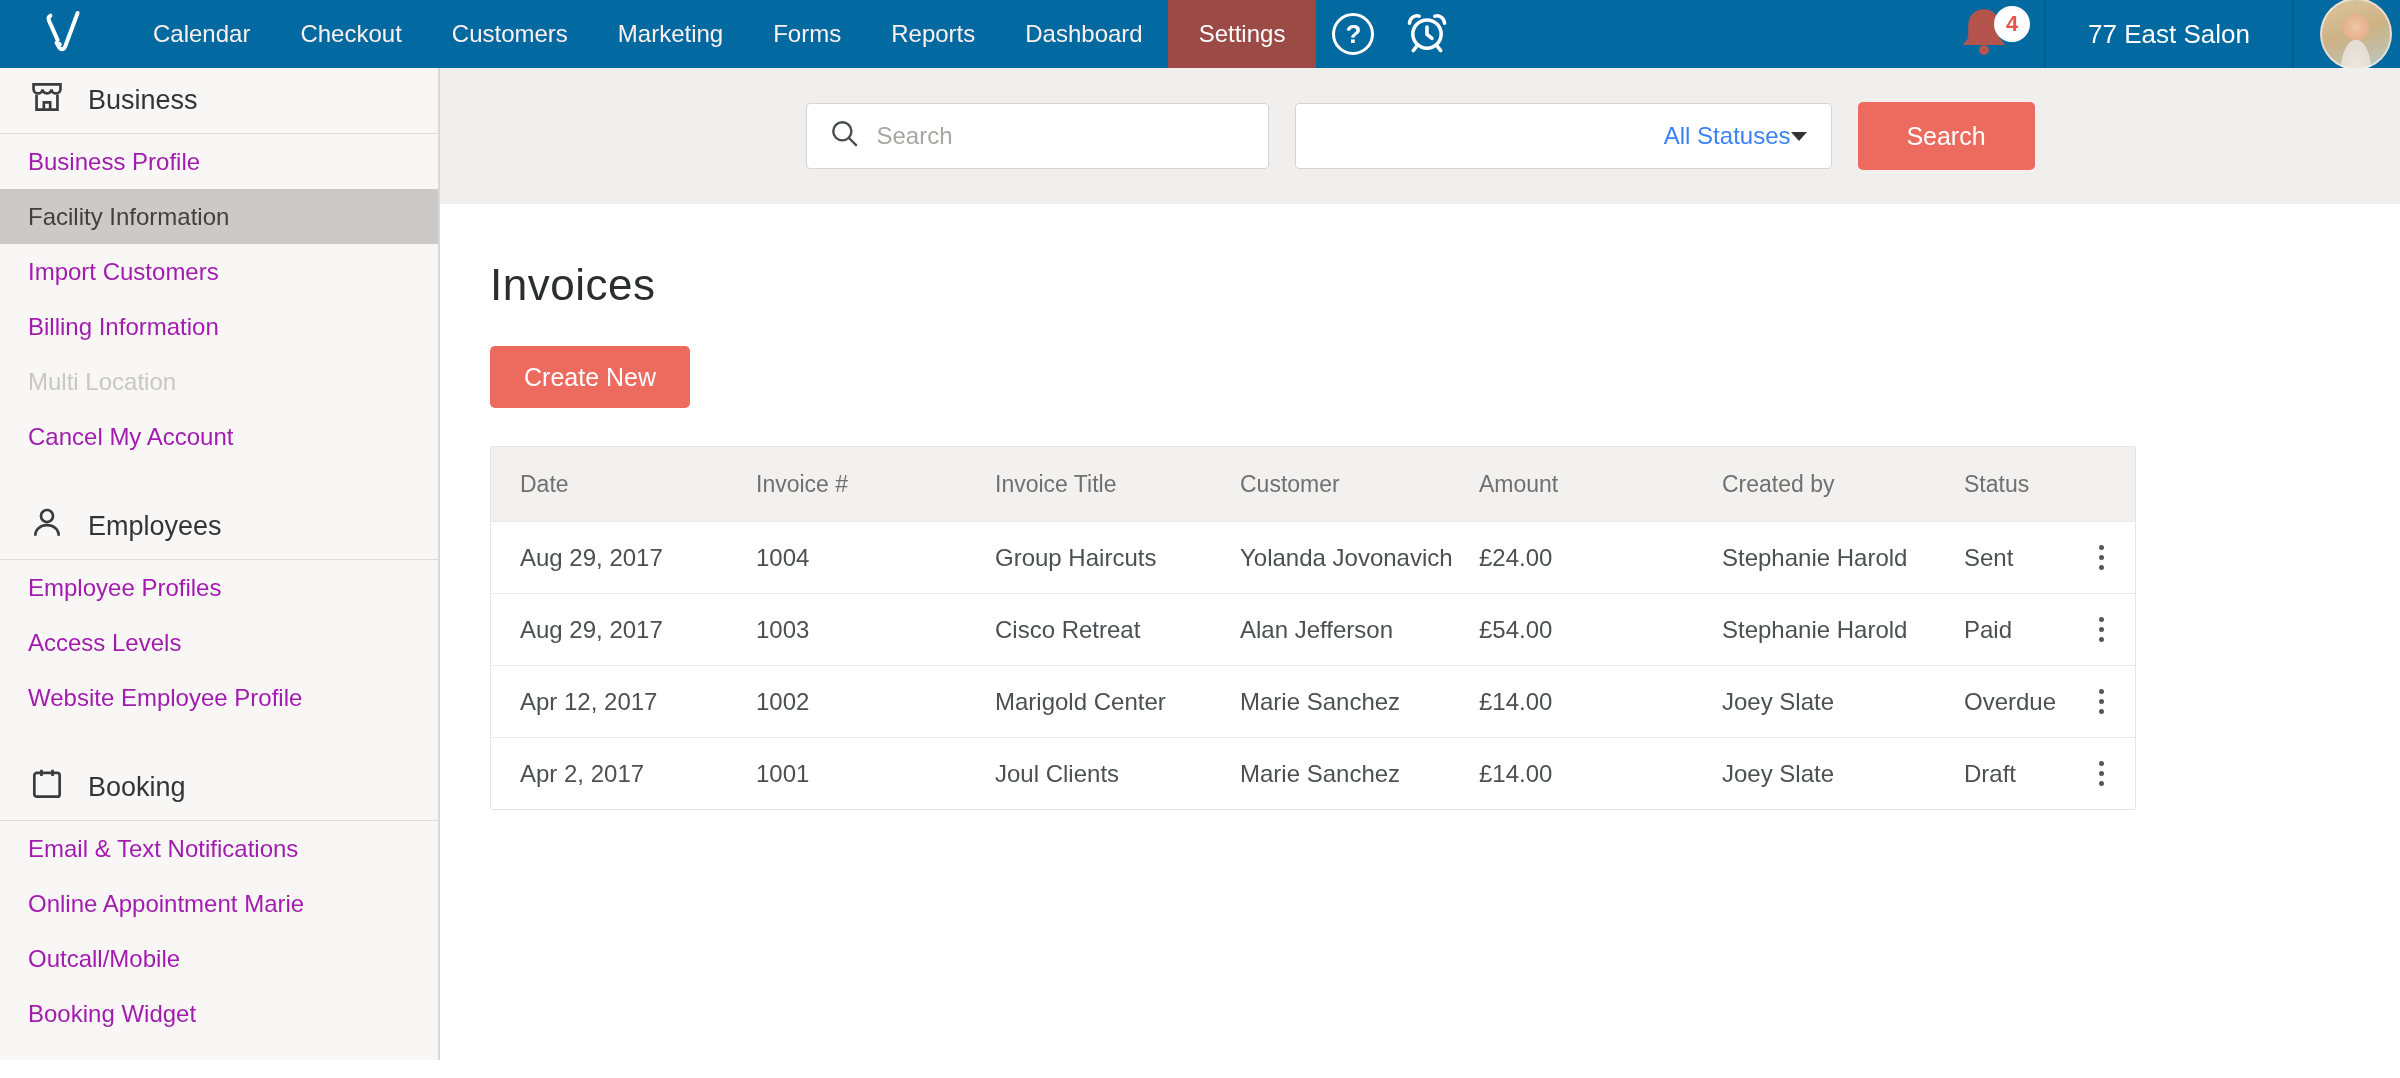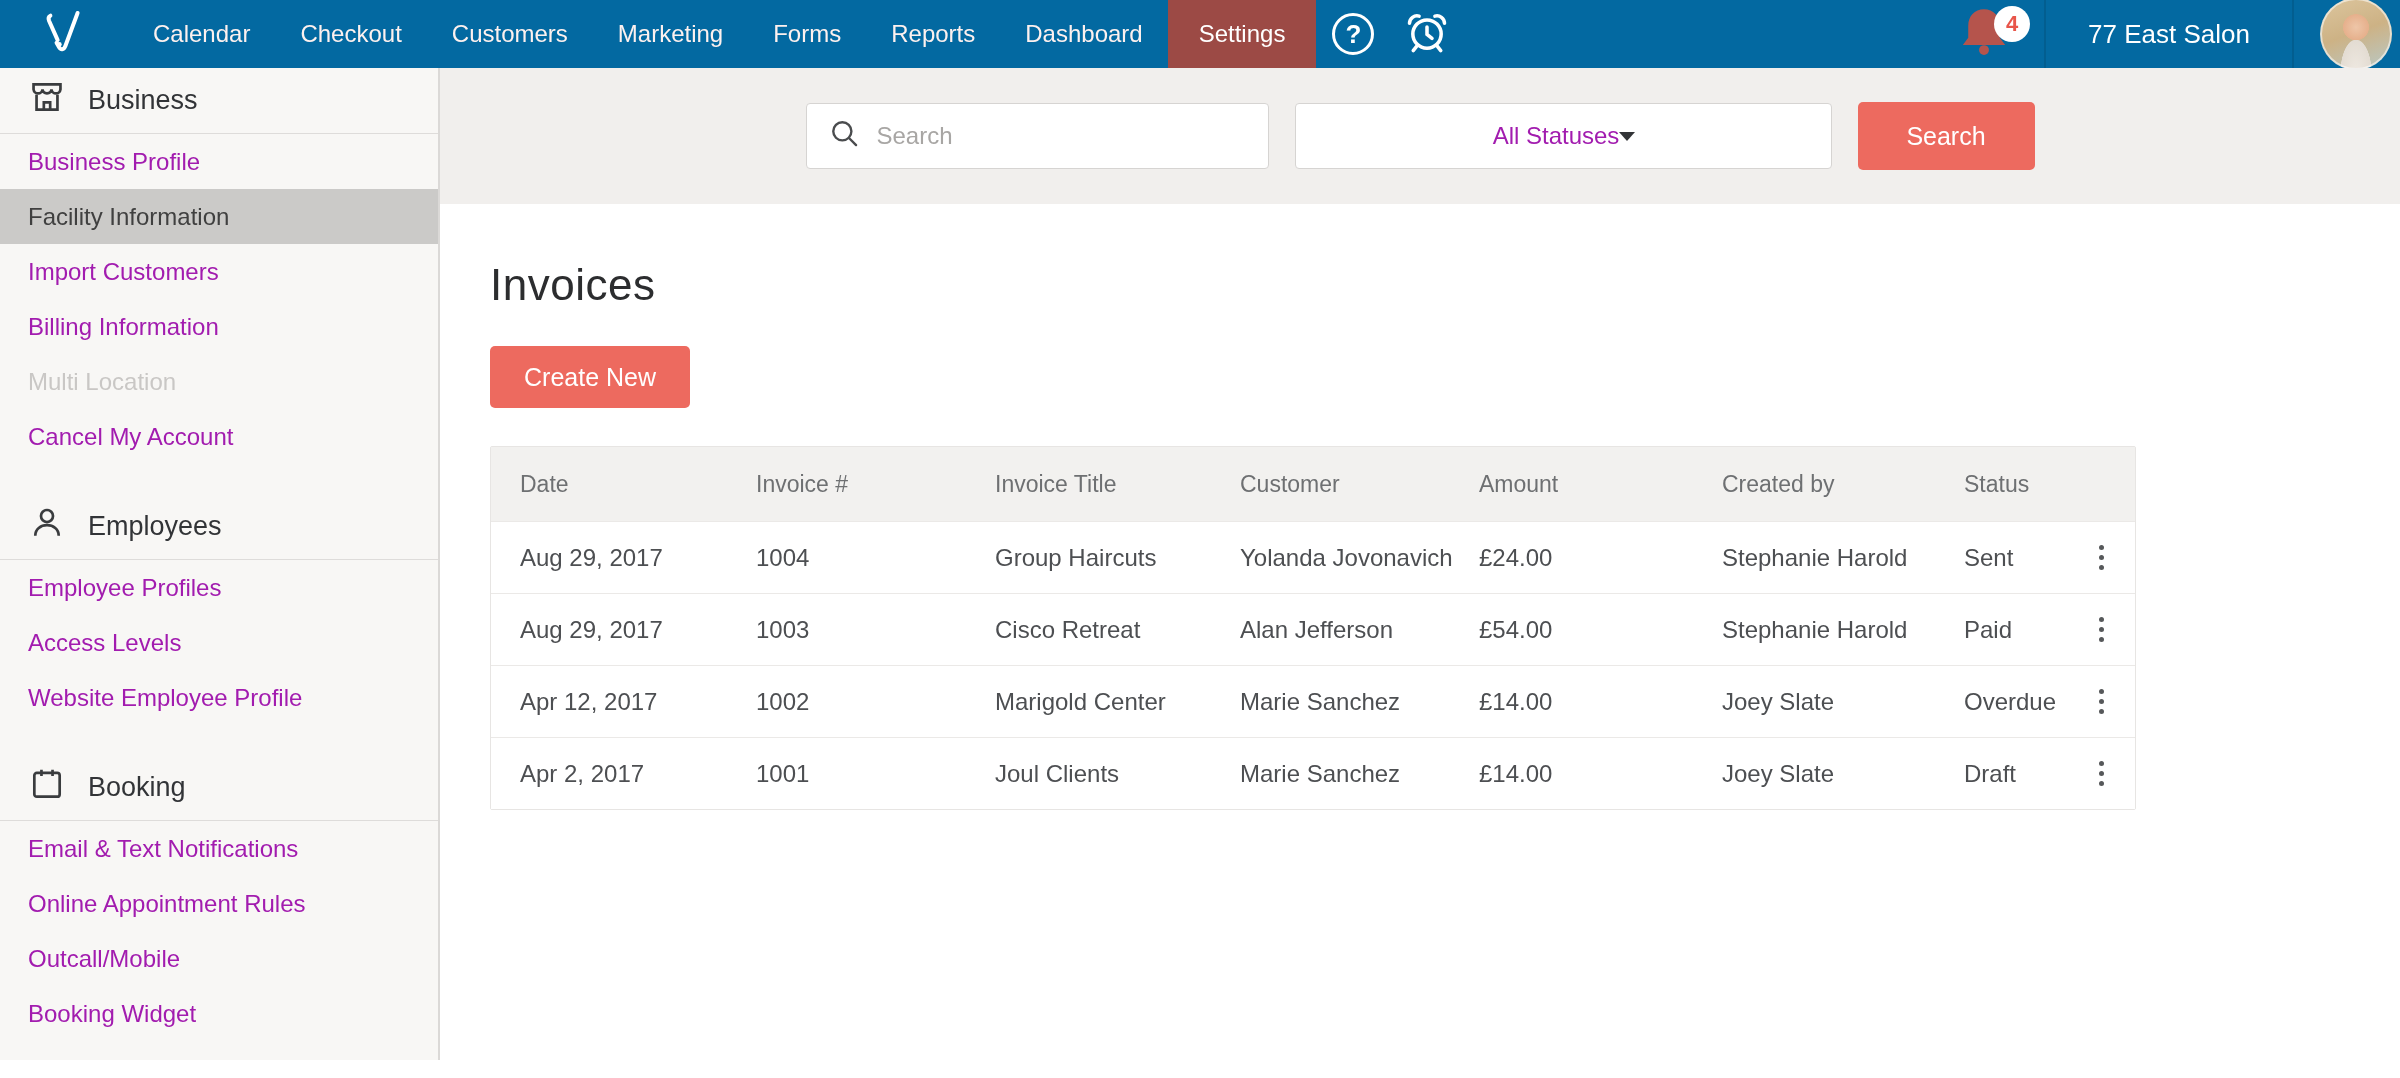--- a/index.html
+++ b/index.html
@@ -50,22 +50,22 @@
   
   .main { flex:1; display:flex; flex-direction:column; background:#fff; }
   .filter-bar { height:136px; background:#f1efed; display:flex; align-items:center; justify-content:center; gap:26px; }
   .search-box { width:463px; height:66px; background:#fff; border:1px solid #d6d4d2; border-radius:4px;
                 display:flex; align-items:center; padding:0 18px 0 22px; }
   .search-box svg { width:32px; height:32px; stroke:#4a4c4e; margin-right:16px; flex:none; }
   .search-box input { border:none; outline:none; flex:1; font-size:24px; color:#3c3e40;
                       font-family:inherit; background:transparent; }
   .search-box input::placeholder { color:#a8a6a4; }
   .dropdown { width:537px; height:66px; background:#fff; border:1px solid #d6d4d2; border-radius:4px;
-              display:flex; align-items:center; justify-content:center; padding:0 24px 0 26px;
-              font-size:24px; color:#a21caf; cursor:pointer; }
+              display:flex; align-items:center; justify-content:flex-end; padding:0 24px 0 26px;
+              font-size:24px; color:#3b82f6; cursor:pointer; }
   .caret { width:0; height:0; border-left:8px solid transparent; border-right:8px solid transparent;
            border-top:9px solid #323437; }
   .btn { background:#ed6a5f; color:#fff; border:none; border-radius:5px; font-family:inherit; cursor:pointer; }
   .btn-search { width:177px; height:68px; font-size:25px; }
 
   .content { padding:56px 52px 16px 50px; }
   .page-title { font-size:44px; font-weight:500; color:#2c2d2f; letter-spacing:.5px; }
   .btn-create { margin-top:36px; width:200px; height:62px; font-size:25px; }
 
   
@@ -178,21 +178,21 @@
       <div class="section-header">
         <span>
           <svg viewBox="0 0 24 24" fill="none" stroke-width="1.7">
             <rect x="4" y="5" width="16" height="15" rx="1.6"></rect>
             <path d="M8.5 3v4M15.5 3v4"></path>
           </svg>
         </span>
         <span>Booking</span>
       </div>
       <div class="side-item">Email &amp; Text Notifications</div>
-      <div class="side-item">Online Appointment Rules</div>
+      <div class="side-item">Online Appointment Marie</div>
       <div class="side-item">Outcall/Mobile</div>
       <div class="side-item">Booking Widget</div>
     </div>
   </aside>
 
   <main class="main">
 
     <div class="filter-bar">
       <div class="search-box">
         <span>

